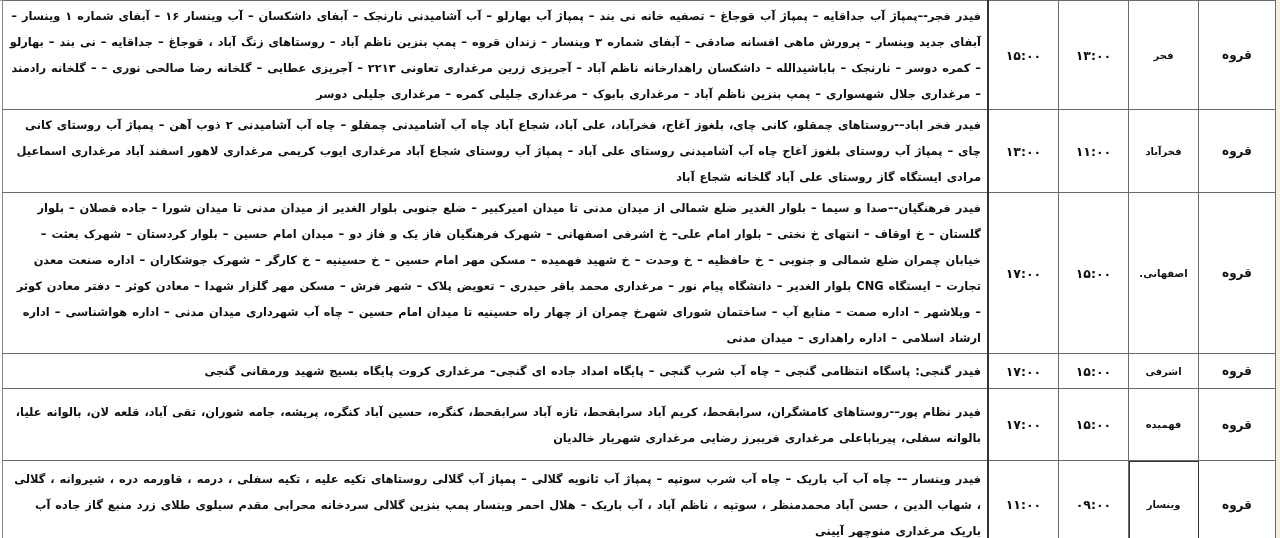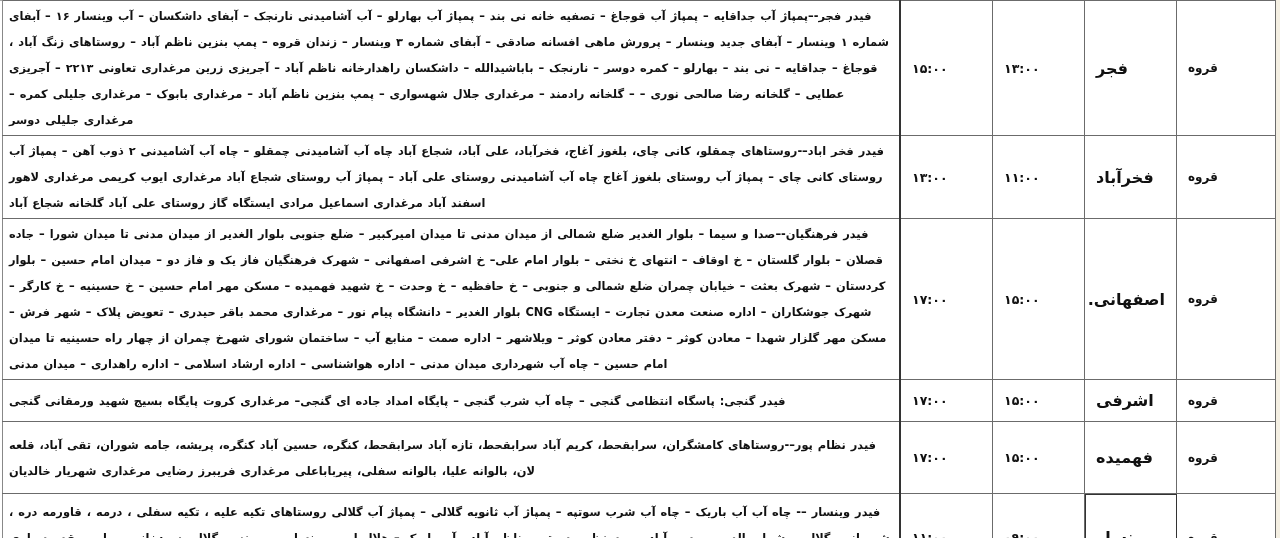--- a/index.html
+++ b/index.html
@@ -2,30 +2,30 @@
 <html><head>
   <meta charset="utf-8">
   <style>
     html, body { margin: 0; padding: 0; background: #ffffff; }
     body { width: 1280px; height: 538px; overflow: hidden; position: relative; font-family: "DejaVu Sans", sans-serif; }
     .schedule-table {
       position: absolute; left: 2px; top: 0; width: 1274px; height: 538px;
       border-collapse: collapse; table-layout: fixed; direction: rtl;
     }
     .schedule-table td {
-      border: 1px solid #6b6b6b; padding: 11px; vertical-align: middle; text-align: left;
+      border: 1px solid #6b6b6b; padding: 0; vertical-align: middle; text-align: center;
       font-weight: bold; color: #111; background: #fff;
     }
     .schedule-table td.city { width: 76px; font-size: 12px; margin-left: 18px; }
-    .schedule-table td.feeder { width: 69px; font-size: 16px; }
+    .schedule-table td.feeder { width: 69px; font-size: 10px; }
     .schedule-table td.feeder.boxed { outline: 1.5px solid #333; outline-offset: -1px; }
     .schedule-table td.start { width: 69px; font-size: 12.5px; }
     .schedule-table td.end { width: 69px; font-size: 12.5px; border-left: 2px solid #333; }
     .schedule-table td.areas {
-      text-align: left; font-size: 11.4px; line-height: 26px; padding: 2px 6px 2px 6px;
+      text-align: right; font-size: 11.4px; line-height: 26px; padding: 2px 6px 2px 6px;
       direction: rtl; word-spacing: 1px; border-left: 1px solid #888;
     }
     .right-edge { position: absolute; right: 0; top: 0; width: 4px; height: 538px; background: #f4efe2; }
     .top-edge { position: absolute; left: 0; top: 0; width: 1280px; height: 1px; background: #aaa; }
   </style>
 </head>
 <body>
 
 <div class="top-edge"></div>
 

